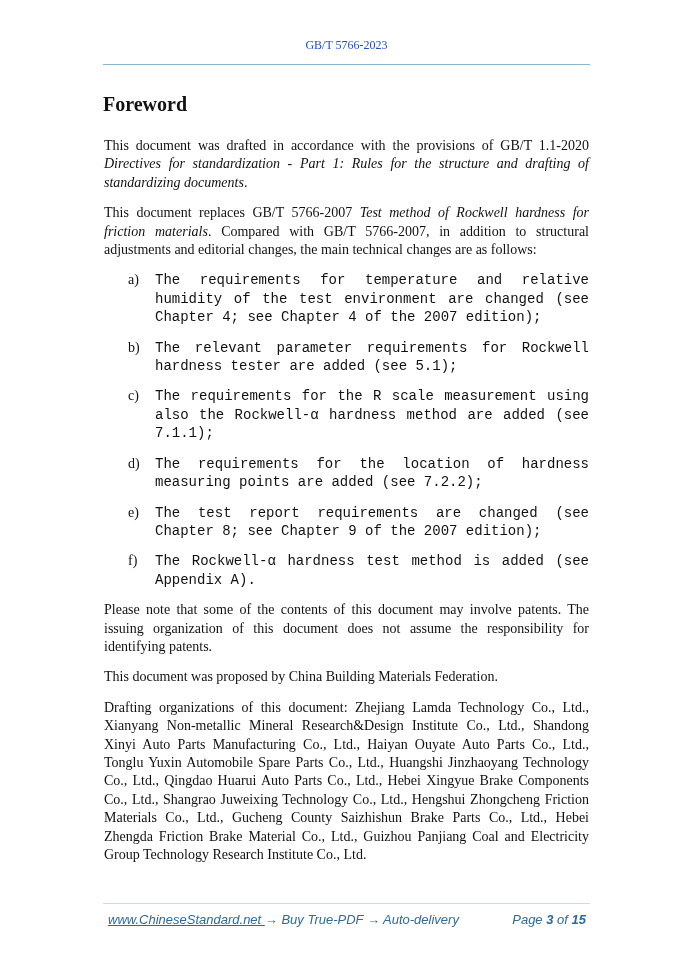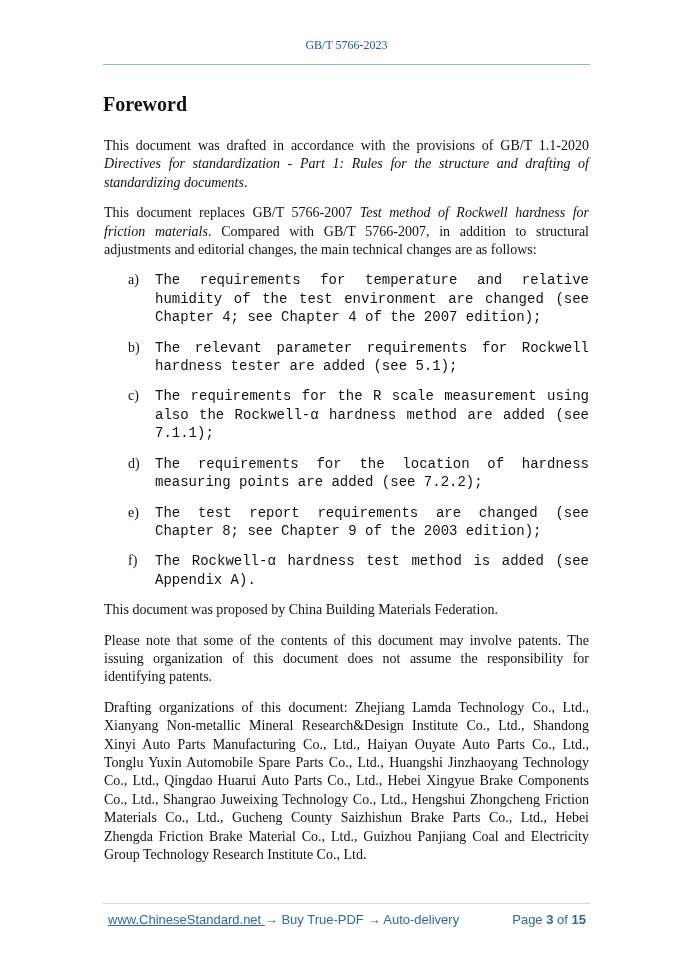--- a/index.html
+++ b/index.html
@@ -88,20 +88,21 @@
     .footer {
       position: absolute;
       top: 912px;
       left: 108px;
       width: 478px;
       font-family: "Liberation Sans", "DejaVu Sans", sans-serif;
       font-size: 13px;
       color: #2e6b98;
       display: flex;
       justify-content: space-between;
+      font-style: italic;
     }
     .footer a {
       color: #2e6b98;
       text-decoration: underline;
     }
     .footer .page b { font-weight: bold; }
   </style>
 </head>
 <body>
 
@@ -131,30 +132,30 @@
     <li class="list-item">
       <span class="list-marker">c)</span>
       <span class="list-text">The requirements for the R scale measurement using also the Rockwell-α hardness method are added (see 7.1.1);</span>
     </li>
     <li class="list-item">
       <span class="list-marker">d)</span>
       <span class="list-text">The requirements for the location of hardness measuring points are added (see 7.2.2);</span>
     </li>
     <li class="list-item">
       <span class="list-marker">e)</span>
-      <span class="list-text">The test report requirements are changed (see Chapter 8; see Chapter 9 of the 2003 edition);</span>
+      <span class="list-text">The test report requirements are changed (see Chapter 8; see Chapter 9 of the 2007 edition);</span>
     </li>
     <li class="list-item">
       <span class="list-marker">f)</span>
       <span class="list-text">The Rockwell-α hardness test method is added (see Appendix A).</span>
     </li>
   </ul>
 
+  <p class="para">Please note that some of the contents of this document may involve patents. The issuing organization of this document does not assume the responsibility for identifying patents.</p>
   <p class="para">This document was proposed by China Building Materials Federation.</p>
-  <p class="para">Please note that some of the contents of this document may involve patents. The issuing organization of this document does not assume the responsibility for identifying patents.</p>
   <p class="para">Drafting organizations of this document: Zhejiang Lamda Technology Co., Ltd., Xianyang Non-metallic Mineral Research&amp;Design Institute Co., Ltd., Shandong Xinyi Auto Parts Manufacturing Co., Ltd., Haiyan Ouyate Auto Parts Co., Ltd., Tonglu Yuxin Automobile Spare Parts Co., Ltd., Huangshi Jinzhaoyang Technology Co., Ltd., Qingdao Huarui Auto Parts Co., Ltd., Hebei Xingyue Brake Components Co., Ltd., Shangrao Juweixing Technology Co., Ltd., Hengshui Zhongcheng Friction Materials Co., Ltd., Gucheng County Saizhishun Brake Parts Co., Ltd., Hebei Zhengda Friction Brake Material Co., Ltd., Guizhou Panjiang Coal and Electricity Group Technology Research Institute Co., Ltd.</p>
 </div>
 
 <div class="footer-rule"></div>
 <div class="footer">
   <span>
     <a>www.ChineseStandard.net </a><span>→</span><span> Buy True-PDF </span><span>→</span><span> Auto-delivery</span>
   </span>
   <span class="page">
     <span>Page </span><b>3</b><span> of </span><b>15</b>

